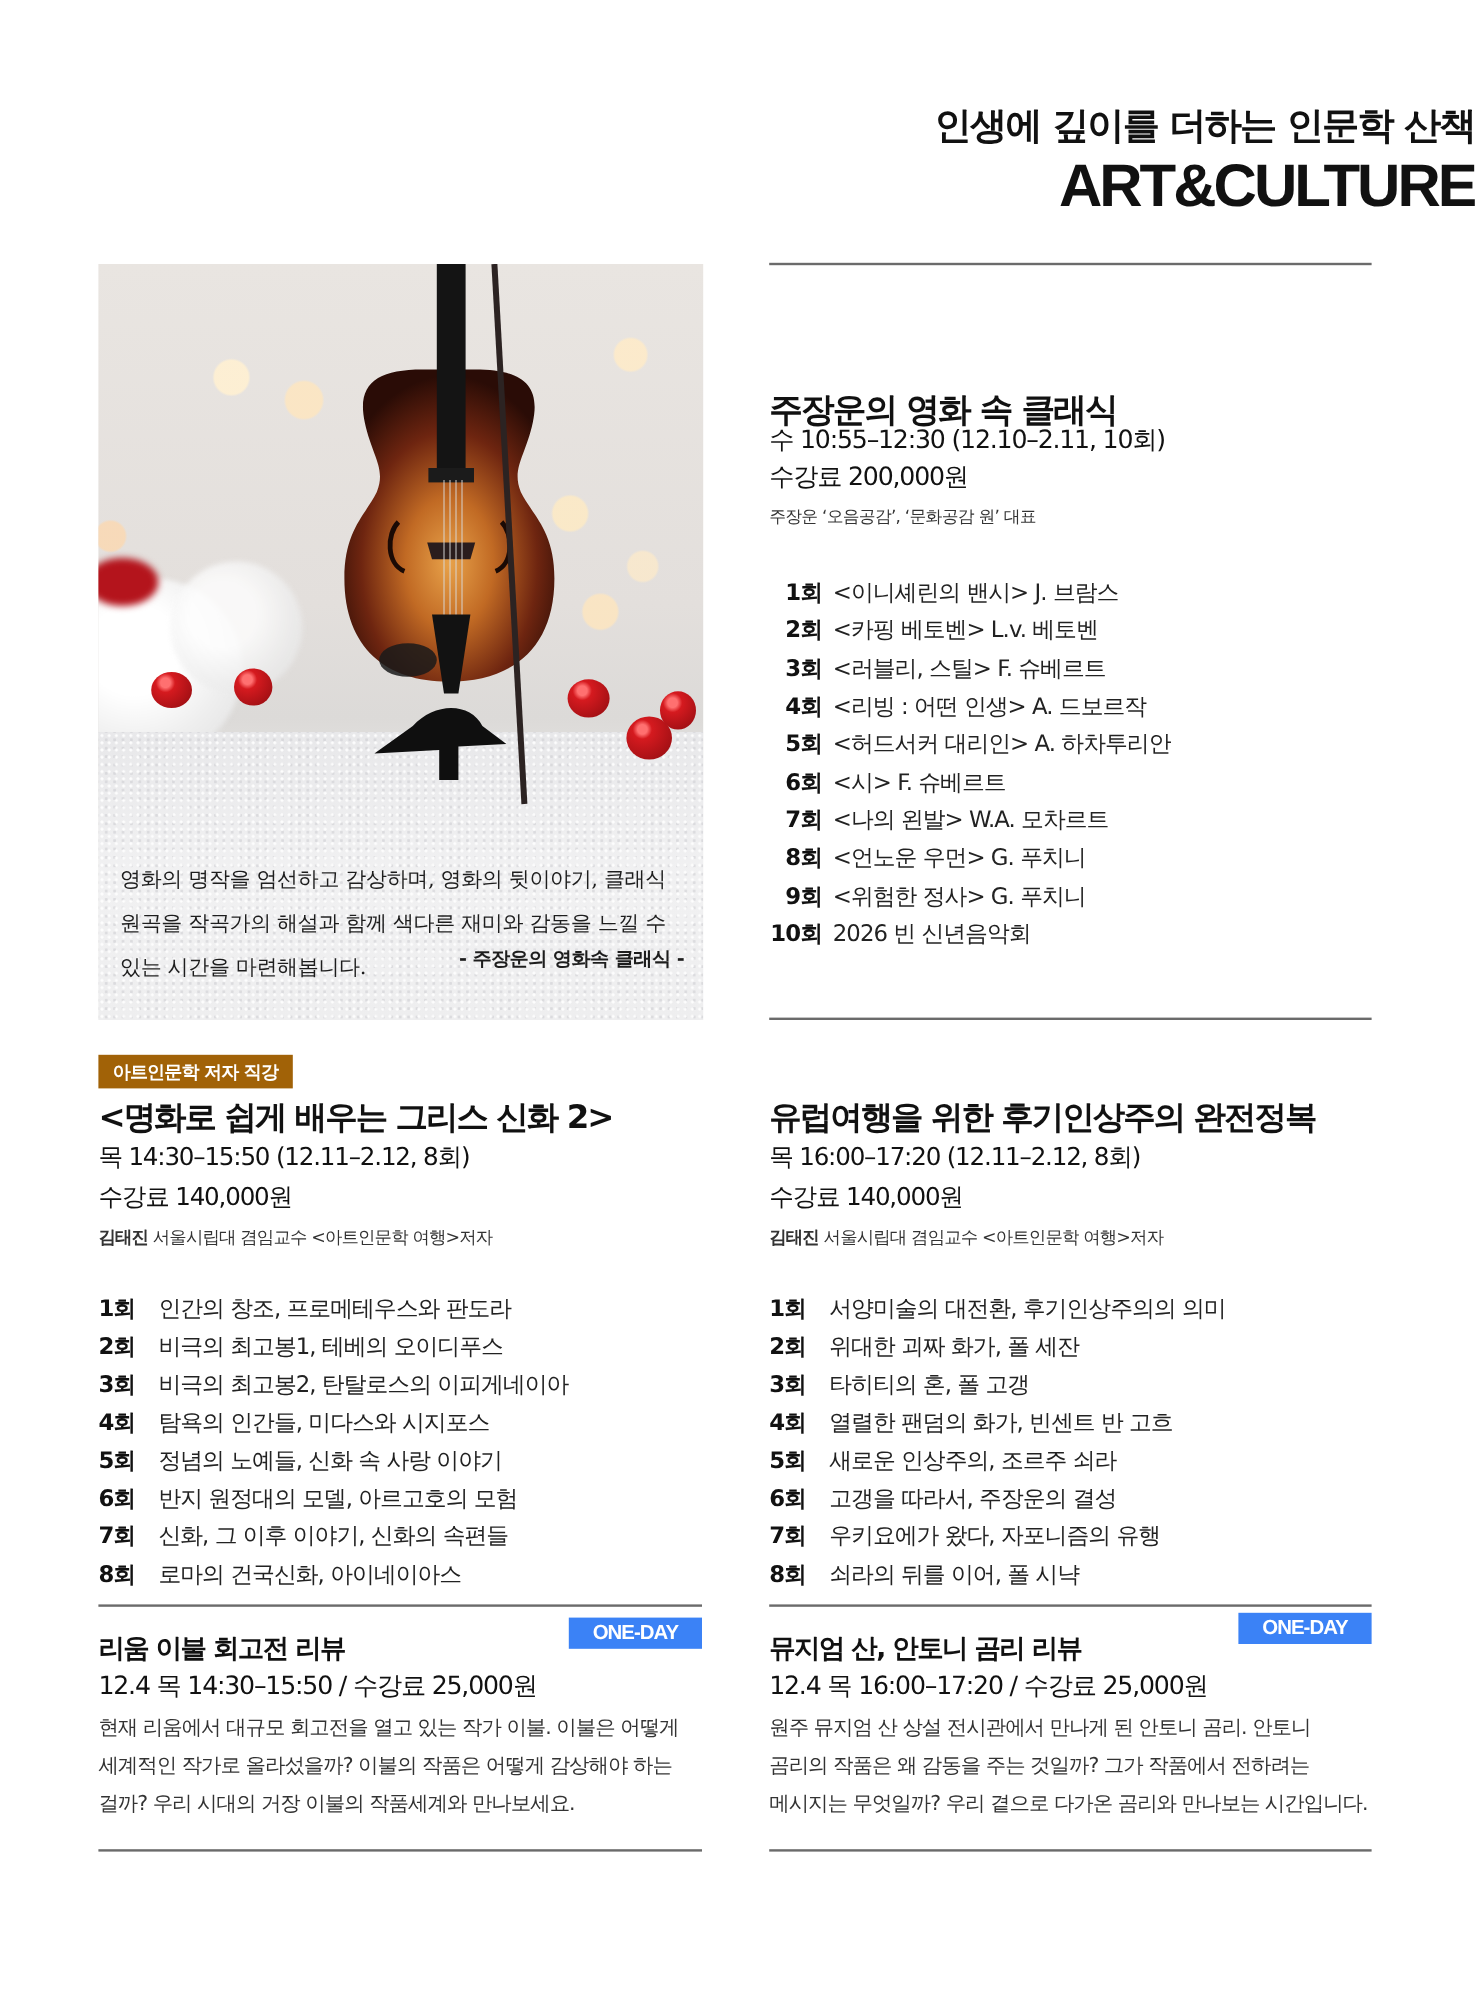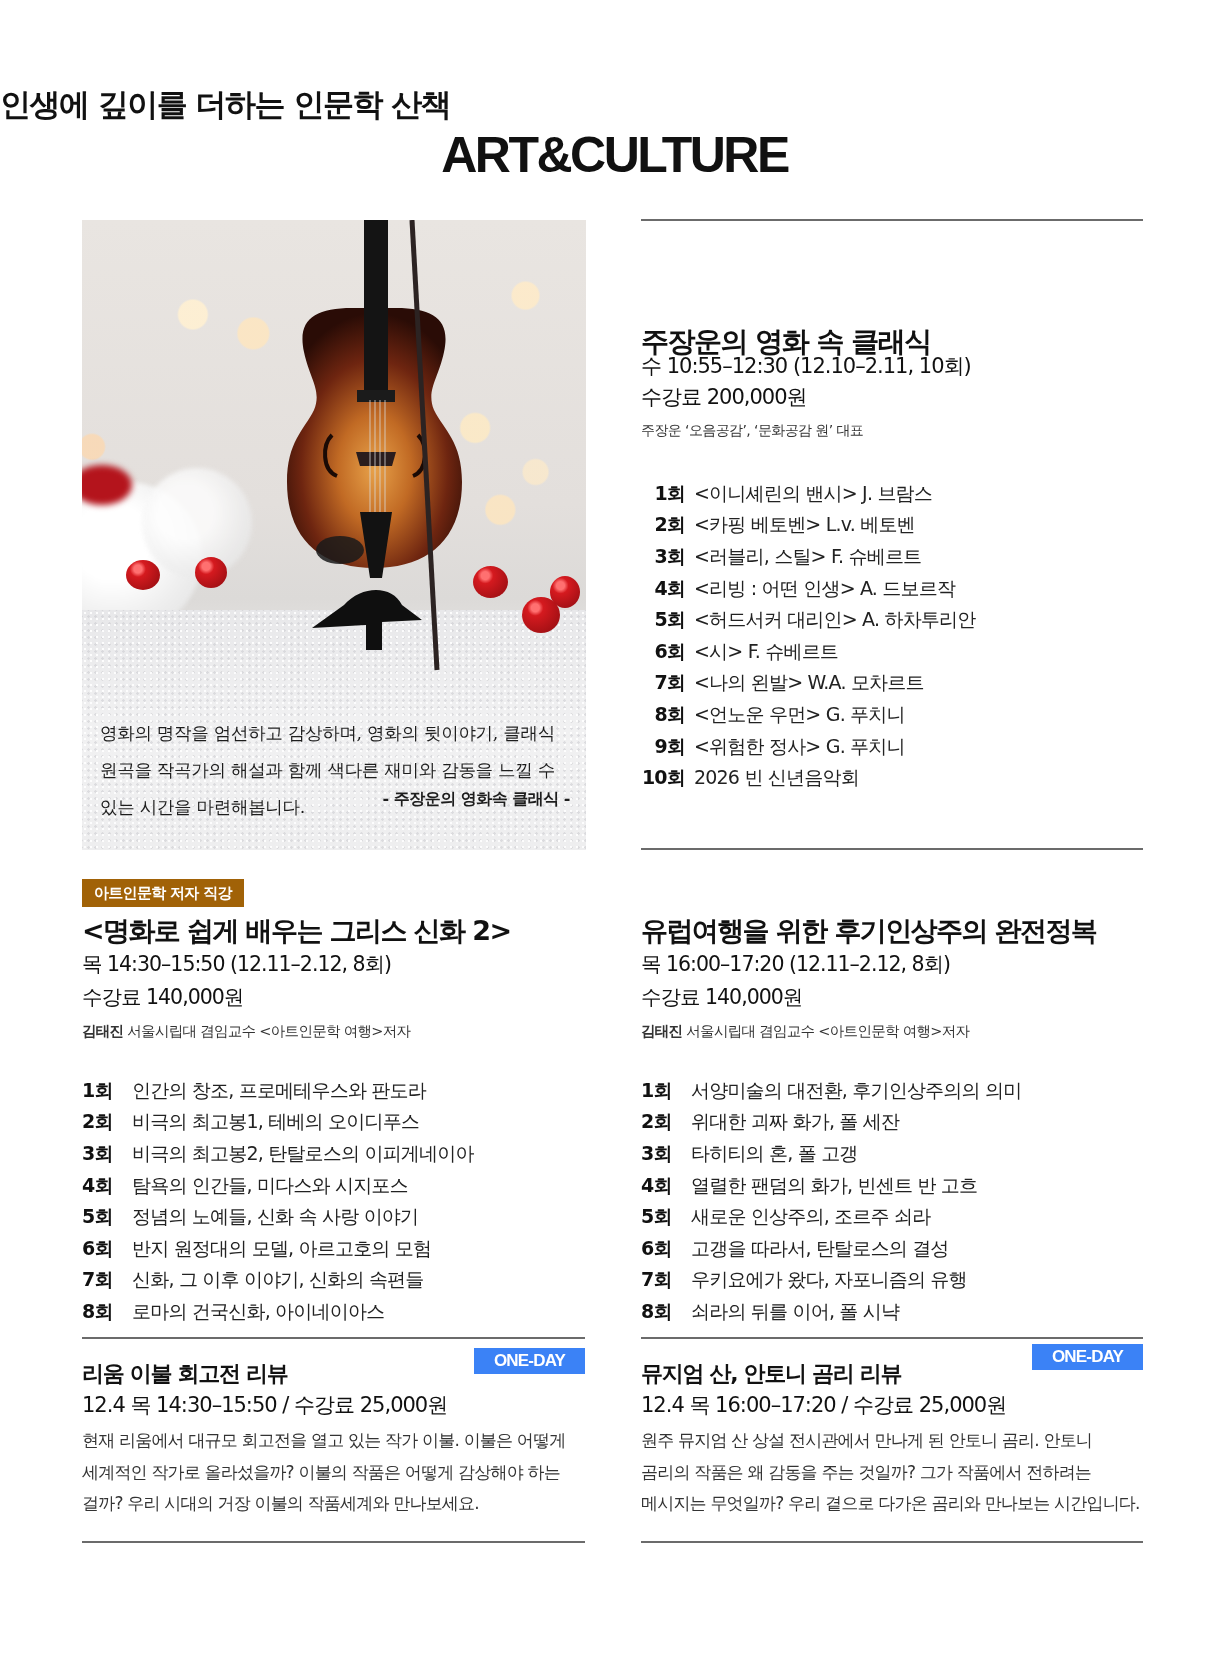--- a/index.html
+++ b/index.html
@@ -2,22 +2,22 @@
 <html><head>
 <meta charset="utf-8">
 <style>
   * { margin: 0; padding: 0; box-sizing: border-box; }
   html, body { width: 1229px; height: 1660px; background: #ffffff; overflow: hidden; }
   body { position: relative; font-family: "DejaVu Sans", "Liberation Sans", sans-serif; color: #1a1a1a; }
 
   .abs { position: absolute; }
 
   
-  .hdr-sub { left: 0; width: 1229px; top: 84px; text-align: left; font-size: 31px; font-weight: bold; letter-spacing: -1.5px; color: #111; }
-  .hdr-title { left: 0; width: 1229px; top: 126px; text-align: center; font-family: "Liberation Sans", sans-serif; font-size: 50px; font-weight: bold; letter-spacing: -2.5px; color: #111; }
+  .hdr-sub { left: 0; width: 1229px; top: 84px; text-align: right; font-size: 31px; font-weight: bold; letter-spacing: -1.5px; color: #111; }
+  .hdr-title { left: 0; width: 1229px; top: 126px; text-align: right; font-family: "Liberation Sans", sans-serif; font-size: 50px; font-weight: bold; letter-spacing: -2.5px; color: #111; }
 
   
   .photo { left: 82px; top: 220px; width: 504px; height: 630px; overflow: hidden;
     background:
       radial-gradient(circle at 22% 15%, rgba(255,240,210,0.9) 0 14px, transparent 16px),
       radial-gradient(circle at 88% 12%, rgba(255,235,200,0.85) 0 13px, transparent 15px),
       radial-gradient(circle at 78% 33%, rgba(255,235,195,0.8) 0 14px, transparent 16px),
       radial-gradient(circle at 83% 46%, rgba(255,230,190,0.8) 0 14px, transparent 16px),
       radial-gradient(circle at 90% 40%, rgba(255,235,200,0.7) 0 12px, transparent 14px),
       radial-gradient(circle at 34% 18%, rgba(255,230,190,0.8) 0 15px, transparent 17px),
@@ -233,21 +233,21 @@
   <div class="row">
       <span class="num">4회</span>
       <span>열렬한 팬덤의 화가, 빈센트 반 고흐</span>
     </div>
   <div class="row">
       <span class="num">5회</span>
       <span>새로운 인상주의, 조르주 쇠라</span>
     </div>
   <div class="row">
       <span class="num">6회</span>
-      <span>고갱을 따라서, 탄탈로스의 결성</span>
+      <span>고갱을 따라서, 주장운의 결성</span>
     </div>
   <div class="row">
       <span class="num">7회</span>
       <span>우키요에가 왔다, 자포니즘의 유행</span>
     </div>
   <div class="row">
       <span class="num">8회</span>
       <span>쇠라의 뒤를 이어, 폴 시냑</span>
     </div>
 </div>

